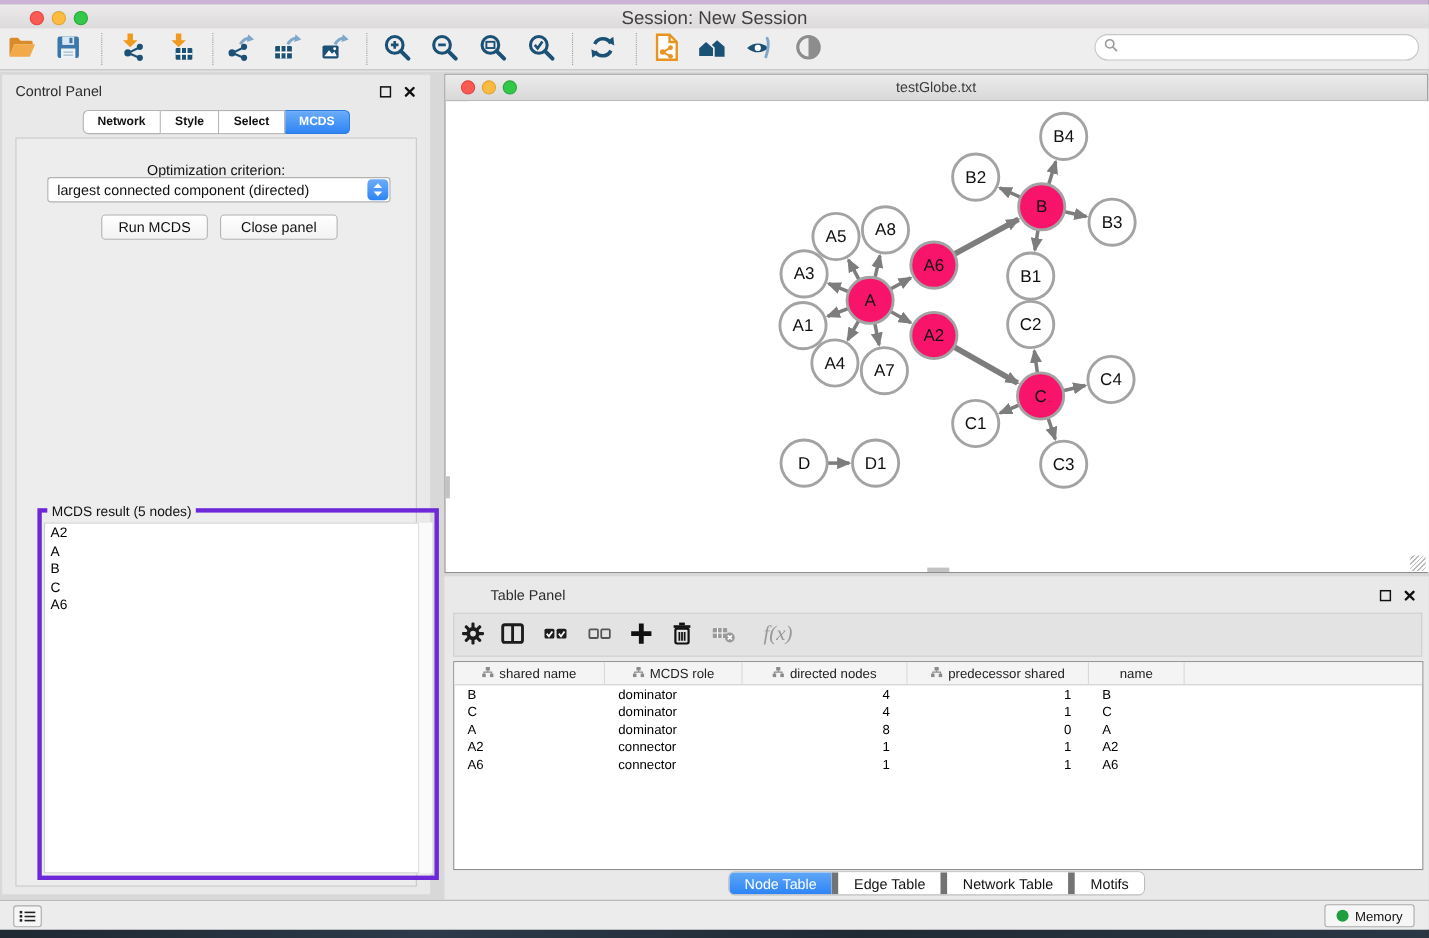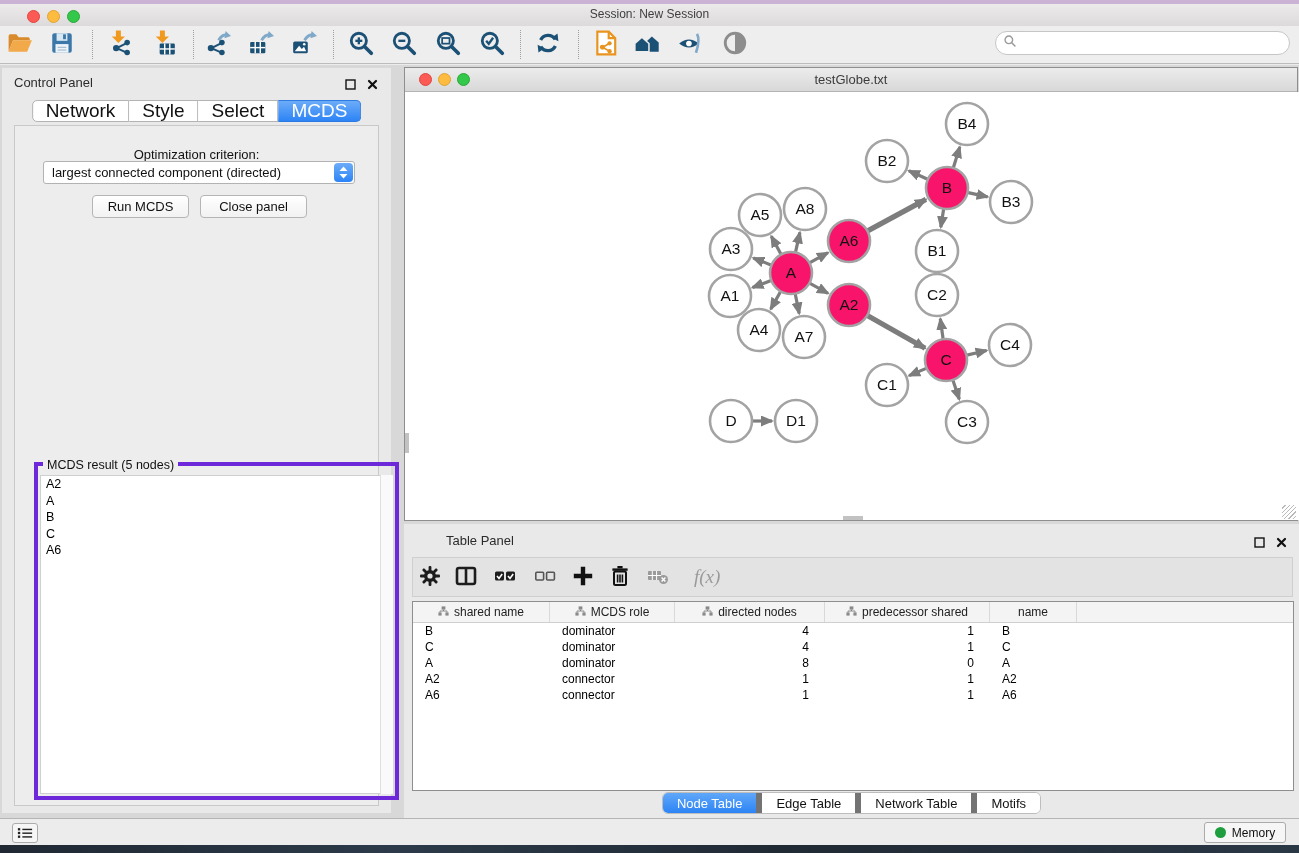--- a/index.html
+++ b/index.html
@@ -11,21 +11,21 @@
   .desktop-top { position:absolute; left:0; top:0; width:1299px; height:4px; background:#cbb3d6; }
   .desktop-bottom { position:absolute; left:0; top:845px; width:1299px; height:8px;
     background:linear-gradient(90deg,#1f2833,#2c3a49 30%,#202a35 60%,#2a3744); }
 
   
   .app { position:absolute; left:0; top:4px; width:1299px; height:841px; background:#ececec; }
 
   .titlebar { position:absolute; left:0; top:0; width:100%; height:22px;
     background:linear-gradient(#eceaeb,#dcdada); }
   .titlebar .title { position:absolute; left:0; right:0; top:3px; text-align:center;
-    font-size:12px; color:#3f3f3f; }
+    font-size:17px; color:#3f3f3f; }
   .tl { position:absolute; top:6px; width:13px; height:13px; border-radius:50%; }
   .tl.red { background:#fc5a54; border:1px solid #e2443e; }
   .tl.yellow { background:#fdbc40; border:1px solid #e0a431; }
   .tl.green { background:#34c84a; border:1px solid #2aa838; }
 
   .toolbar { position:absolute; left:0; top:22px; width:100%; height:38px;
     background:#efeeee; border-bottom:1px solid #bcbcbc; }
   .tool-btn { position:absolute; top:3px; width:32px; height:32px; display:flex; align-items:center; justify-content:center; cursor:pointer; }
   .tool-sep { position:absolute; top:4px; width:0; height:29px; border-left:1px dotted #9f9f9f; }
   .searchbox { position:absolute; left:995px; top:5px; width:295px; height:24px; background:#fff;
@@ -34,21 +34,21 @@
 
   .main { position:absolute; left:0; top:61px; width:100%; height:753px; background:#d8d8d8; }
 
   
   .control-panel { position:absolute; left:2px; top:3px; width:389px; height:745px; background:#e9e9e9; }
   .panel-head { position:absolute; left:0; top:0; width:100%; height:26px; }
   .panel-head .ptitle { position:absolute; left:12px; top:7px; font-size:13px; color:#2b2b2b; }
   .panel-ctl { position:absolute; top:8px; width:12px; height:12px; cursor:pointer; }
   .seg-tabs { position:absolute; top:32px; left:50%; transform:translateX(-50%); display:flex; height:22px; }
   .seg-tab { border:1px solid #b3b3b3; border-left:none; background:#fff; color:#111;
-    font-size:19px; display:flex; align-items:center; justify-content:center; padding:0 13px; cursor:pointer; }
+    font-size:11px; display:flex; align-items:center; justify-content:center; padding:0 13px; cursor:pointer;font-weight:bold; }
   .seg-tab:first-child { border-left:1px solid #b3b3b3; border-radius:5px 0 0 5px; }
   .seg-tab:last-child { border-radius:0 5px 5px 0; }
   .seg-tab.selected { background:linear-gradient(#6cacf8,#2d84f6); border-color:#2d7ae0; color:#fff; }
   .tab-content { position:absolute; left:12px; top:57px; width:365px; height:681px;
     background:#ededed; border:1px solid #c9c9c9; }
   .crit-label { position:absolute; left:0; width:100%; top:79px; text-align:center; font-size:13px; color:#111; }
   .dropdown { position:absolute; left:41px; top:93px; width:312px; height:23px; background:#fff;
     border:1px solid #b2b2b2; border-radius:3px; display:flex; align-items:center; cursor:pointer; }
   .dropdown .dval { flex:1; font-size:13px; color:#111; padding-left:8px; white-space:nowrap; }
   .dropdown .stepper { width:19px; height:19px; margin-right:1px; border-radius:4px;

